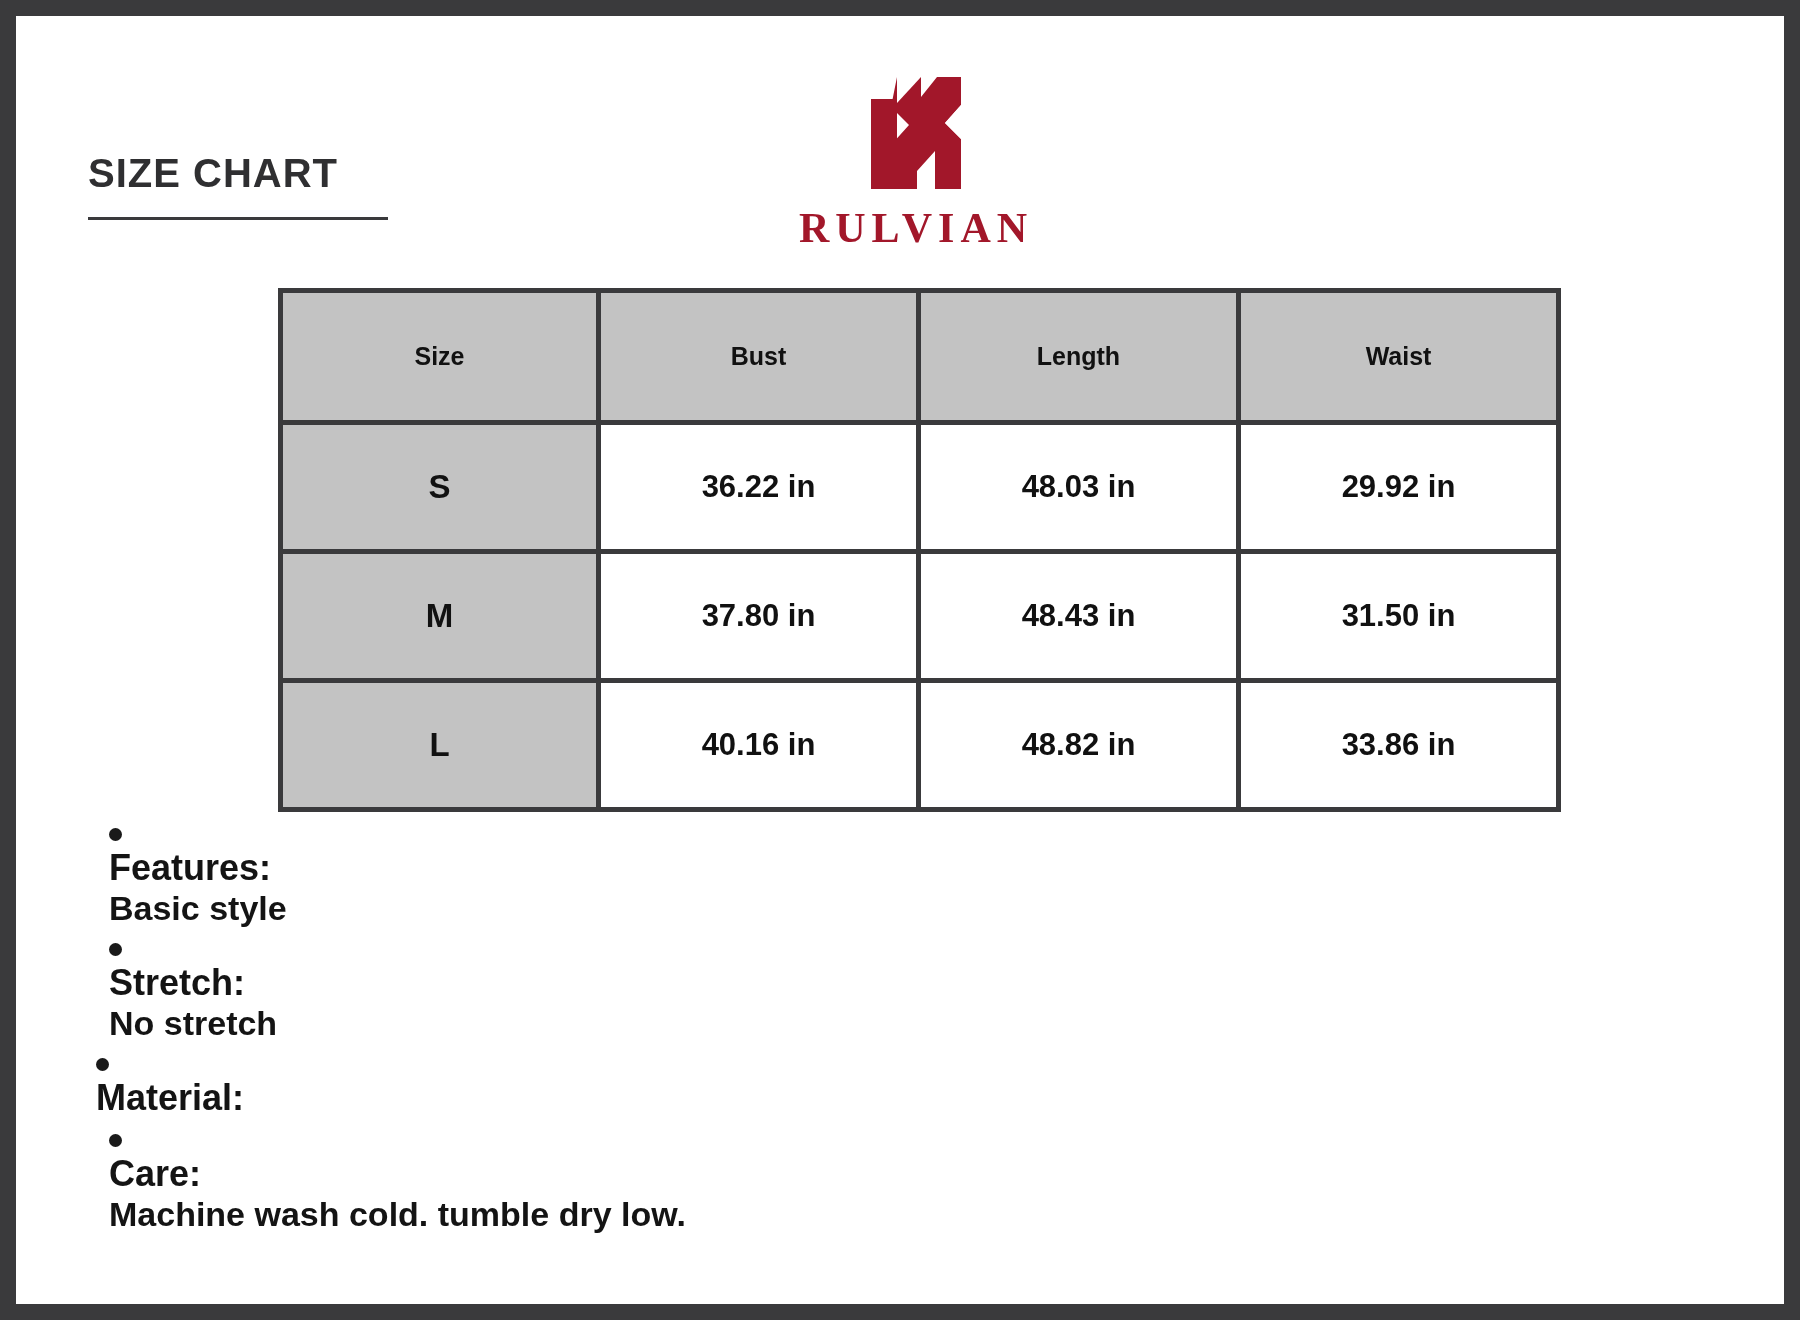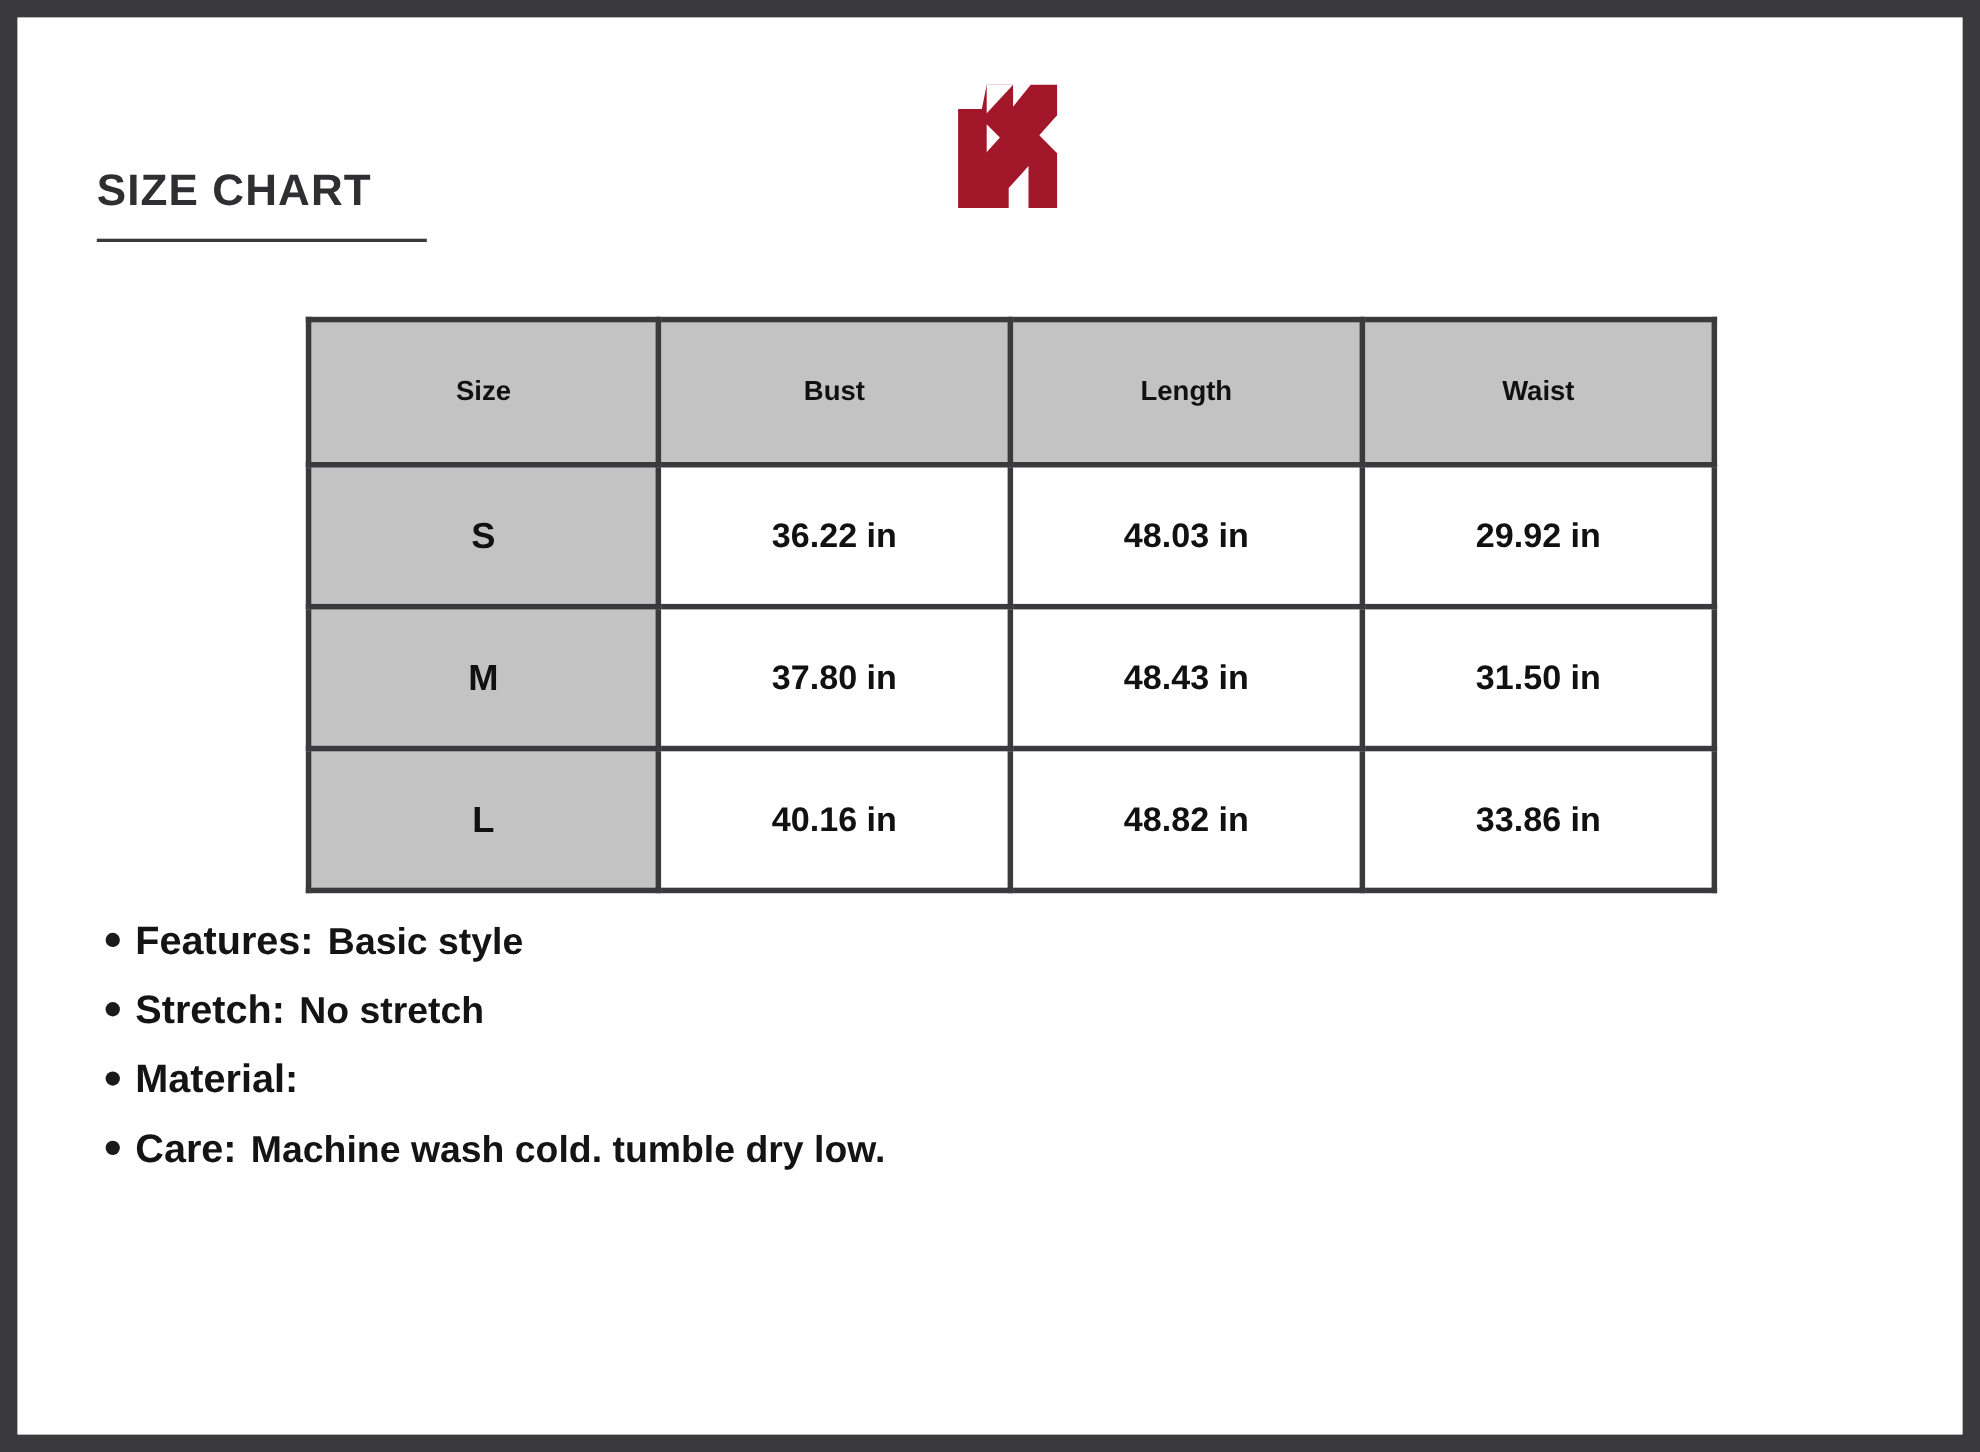--- a/index.html
+++ b/index.html
@@ -125,20 +125,21 @@
   .specs {
     position: absolute;
     left: 80px;
     top: 818px;
     width: 1400px;
   }
   .spec-row {
     display: flex;
     align-items: baseline;
     margin-bottom: 21px;
+    flex-direction: column;
   }
   .bullet {
     width: 13px;
     height: 13px;
     border-radius: 50%;
     background: #1a1a1a;
     margin-right: 14px;
     position: relative;
     top: -6px;
     flex: 0 0 auto;
@@ -169,20 +170,21 @@
       <div class="title-rule"></div>
     </div>
 
     <div class="logo-block">
       <svg class="logo-mark" viewBox="0 0 135 125" aria-hidden="true">
         <path d="M48 6 L72 6 L72 26 L88 6 L112 6 L112 34 L96 52 L112 68 L112 118 L86 118 L86 80 L68 100 L68 118 L42 118 L42 74 L60 54 L42 36 Z" fill="#a2172a"></path>
         <path d="M22 28 L48 28 L48 118 L22 118 Z" fill="#a2172a"></path>
         <path d="M48 6 L72 6 L48 32 Z" fill="#ffffff"></path>
         <path d="M96 52 L112 34 L112 68 Z" fill="#ffffff"></path>
       </svg>
+      <div class="logo-word">RULVIAN</div>
     </div>
 
     <div class="table-wrap">
       <table class="size-table">
         <colgroup>
           <col class="c-size">
             <col class="c-val">
             <col class="c-val">
             <col class="c-val">
         </colgroup>

